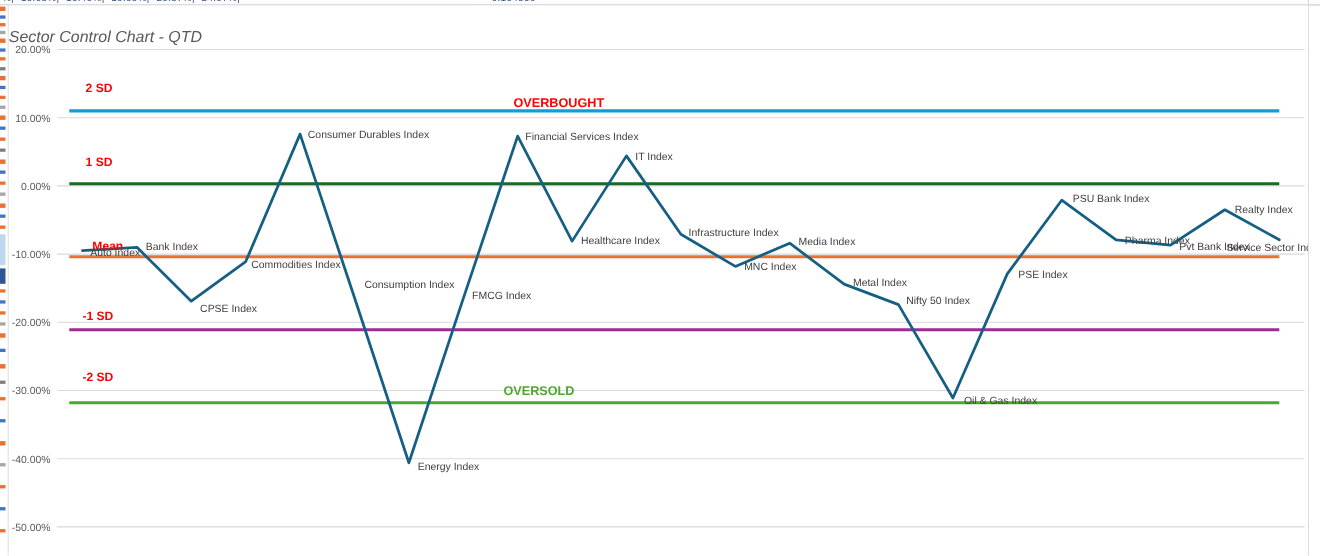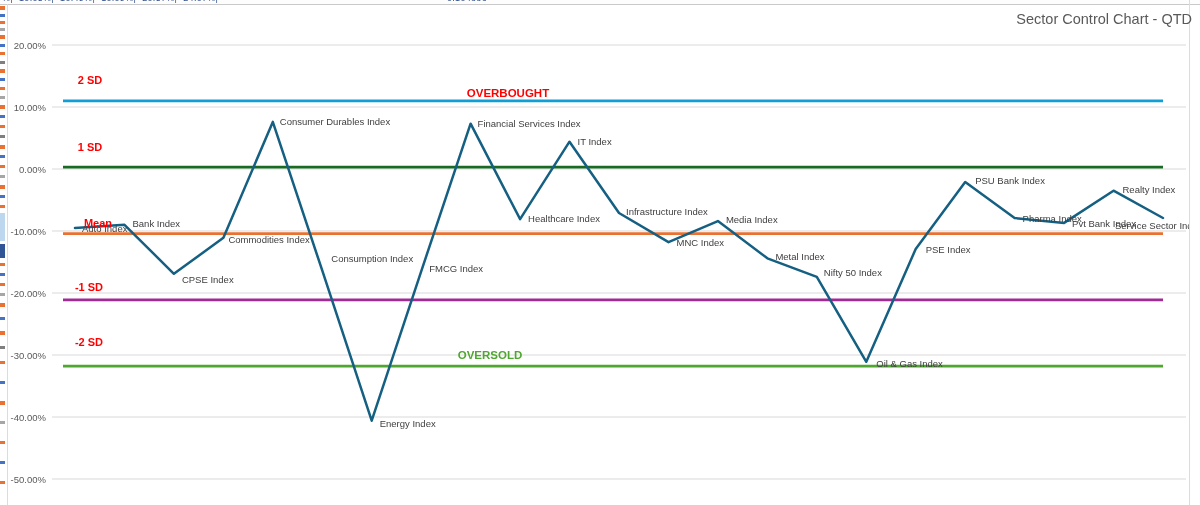--- a/index.html
+++ b/index.html
@@ -8,21 +8,21 @@
   
   .top-clip{position:absolute;top:0;left:0;width:1200px;height:4px;overflow:hidden;background:#fdfdfd;}
   .top-clip span{position:absolute;top:-8px;font-size:9px;line-height:12px;color:#33508C;white-space:pre;letter-spacing:.3px;}
   .h-border{position:absolute;top:4px;left:0;width:1200px;height:1px;background:#c9c9c9;}
   .v-border-left{position:absolute;top:4px;left:7px;width:1px;height:501px;background:#dcdcdc;}
   .v-border-right{position:absolute;top:0;left:1189px;width:1px;height:505px;background:#dcdcdc;}
   
   .left-clip{position:absolute;top:5px;left:0;width:6px;height:500px;overflow:hidden;background:#ffffff;}
   .left-clip div{position:absolute;left:0;width:5px;}
   .chart-area{position:absolute;top:5px;left:8px;width:1181px;height:500px;background:#ffffff;}
-  .chart-title{position:absolute;top:6px;left:0;width:1184px;text-align:right;font-size:14.5px;color:#595959;}
+  .chart-title{position:absolute;top:21px;left:0;width:1184px;text-align:left;font-size:14.5px;color:#595959;font-style:italic;}
   svg{position:absolute;top:0;left:0;}
   svg text{font-family:"Liberation Sans",sans-serif;}
 </style>
 </head>
 <body>
 
 <div class="screen">
   <div class="top-clip">
       <span style="left: 2px;">%| -10.05%| -10.49%| -10.09%| -20.57%| -24.07%|</span>
       <span style="left: 447px;">0.104886</span>

